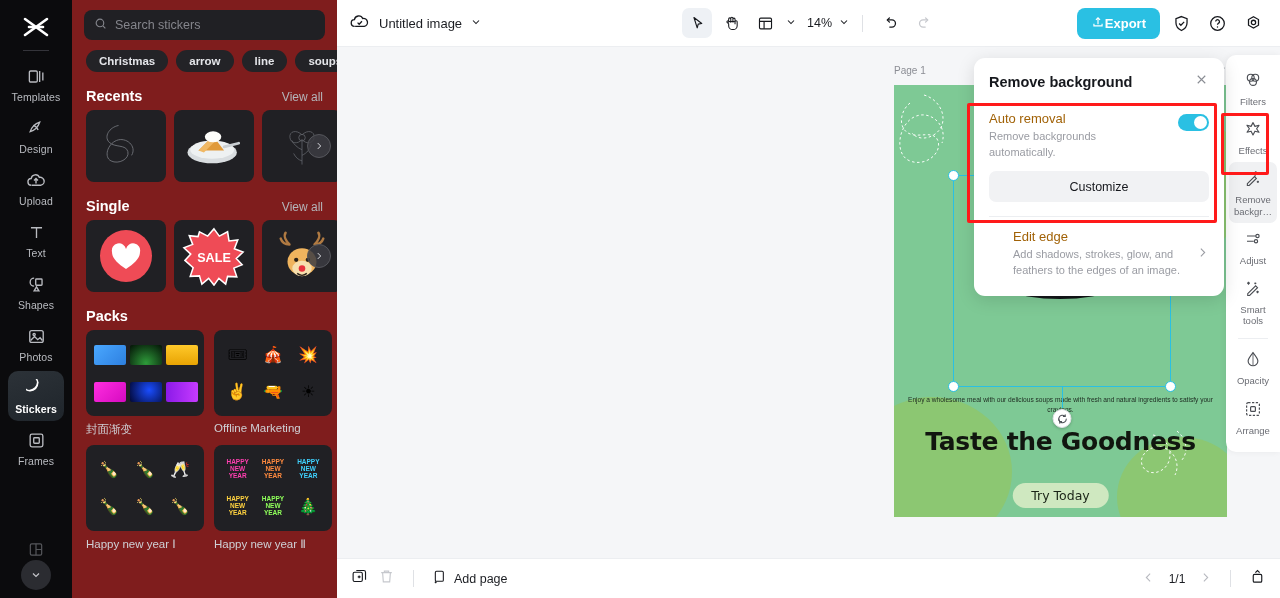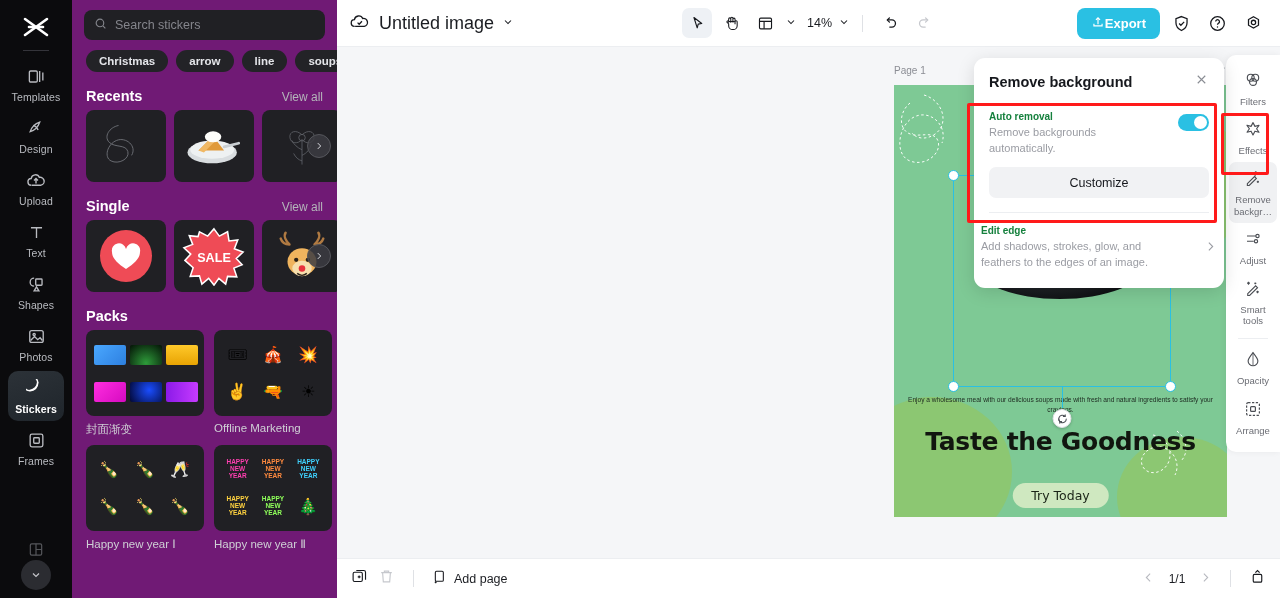--- a/index.html
+++ b/index.html
@@ -31,21 +31,21 @@
   .rail-item.active .ic svg { stroke: #fff; }
   .rail-more {
     position: absolute; bottom: 8px; left: 50%; transform: translateX(-50%);
     width: 30px; height: 30px; border-radius: 50%; background: #2b2c31;
     display: flex; align-items: center; justify-content: center; cursor: pointer;
   }
   .rail-last { position: absolute; bottom: 36px; left: 50%; transform: translateX(-50%); opacity:.6; }
 
   
   .panel {
-    width: 265px; height: 598px; background: #701a75;
+    width: 265px; height: 598px; background: #7f1d1d;
     position: relative; flex-shrink: 0; overflow: hidden;
   }
   .search {
     margin: 10px 12px 0; height: 30px; border-radius: 8px; background: #202024;
     display: flex; align-items: center; gap: 8px; padding: 0 10px;
   }
   .search input {
     background: transparent; border: none; outline: none; color: #d6d7db;
     font-size: 12.5px; font-family: "Liberation Sans", sans-serif; width: 100%;
   }
@@ -85,21 +85,21 @@
   .pack-label { color: #cfd0d5; font-size: 11.5px; margin-top: 6px; white-space: nowrap; overflow: hidden; }
   .grad { width: 32px; height: 20px; border-radius: 2px; }
   .emoji { font-size: 16px; line-height: 1; }
 
   
   .main { flex: 1; height: 598px; position: relative; background: #f5f6f8; }
   .topbar {
     height: 47px; background: #fff; display: flex; align-items: center;
     padding: 0 12px; position: relative; border-bottom: 1px solid #eceef1;
   }
-  .doc-title { font-size: 18px; color: #1b1d22; margin-left: 9px; }
+  .doc-title { font-size: 13px; color: #1b1d22; margin-left: 9px; }
   .tb-center { position: absolute; left: 345px; display: flex; align-items: center; gap: 4px; }
   .tb-btn {
     width: 30px; height: 30px; border-radius: 7px; display: flex;
     align-items: center; justify-content: center; cursor: pointer;
   }
   .tb-btn.sel { background: #eef1f5; }
   .zoom-val { font-size: 12.5px; color: #1b1d22; margin: 0 2px 0 6px; }
   .vdiv { width: 1px; height: 17px; background: #dfe1e5; margin: 0 8px; }
   .tb-right { position: absolute; right: 12px; display: flex; align-items: center; gap: 6px; }
   .export-btn {
@@ -223,39 +223,39 @@
     box-shadow: 0 4px 18px rgba(0,0,0,.13); z-index: 20;
     padding-bottom: 6px;
   }
   .rbg-head {
     display: flex; align-items: center; justify-content: space-between;
     padding: 14px 15px 10px;
   }
   .rbg-title { font-size: 14.5px; font-weight: bold; color: #16181d; }
   .rbg-sec { padding: 10px 15px 14px; }
   .rbg-row { display: flex; align-items: flex-start; justify-content: space-between; gap: 10px; }
-  .rbg-h { font-size: 10px; color: #15803d; font-weight: bold; margin-bottom: 3px; }
+  .rbg-h { font-size: 13px; color: #a16207; font-weight: normal; margin-bottom: 3px; }
   .rbg-sub { font-size: 11px; color: #9a9ca3; line-height: 1.42; max-width: 150px; }
   .toggle {
     width: 31px; height: 17px; border-radius: 10px; background: #2ac0e3;
     position: relative; flex-shrink: 0; cursor: pointer; margin-top: 3px;
   }
   .toggle .knob {
     position: absolute; right: 2px; top: 2px; width: 13px; height: 13px;
     border-radius: 50%; background: #fff;
   }
   .customize {
     margin-top: 11px; height: 31px; border-radius: 7px; background: #f1f2f4;
     display: flex; align-items: center; justify-content: center;
     font-size: 12.5px; color: #16181d; cursor: pointer;
   }
   .rbg-divider { height: 1px; background: #eceef1; margin: 0 15px; }
   .rbg-edge {
-    padding: 12px 7px 12px; display: flex; align-items: center;
-    justify-content: space-between; gap: 8px; cursor: pointer;
+    padding: 12px 15px 12px; display: flex; align-items: center;
+    justify-content: flex-end; gap: 8px; cursor: pointer;
   }
   .red-box {
     position: absolute; border: 3px solid #ff1a1a; border-radius: 2px;
     pointer-events: none; z-index: 30;
   }
 
   
   .rrail {
     position: absolute; right: 0; top: 55px; width: 54px;
     background: #fff; border-radius: 10px 0 0 10px;

